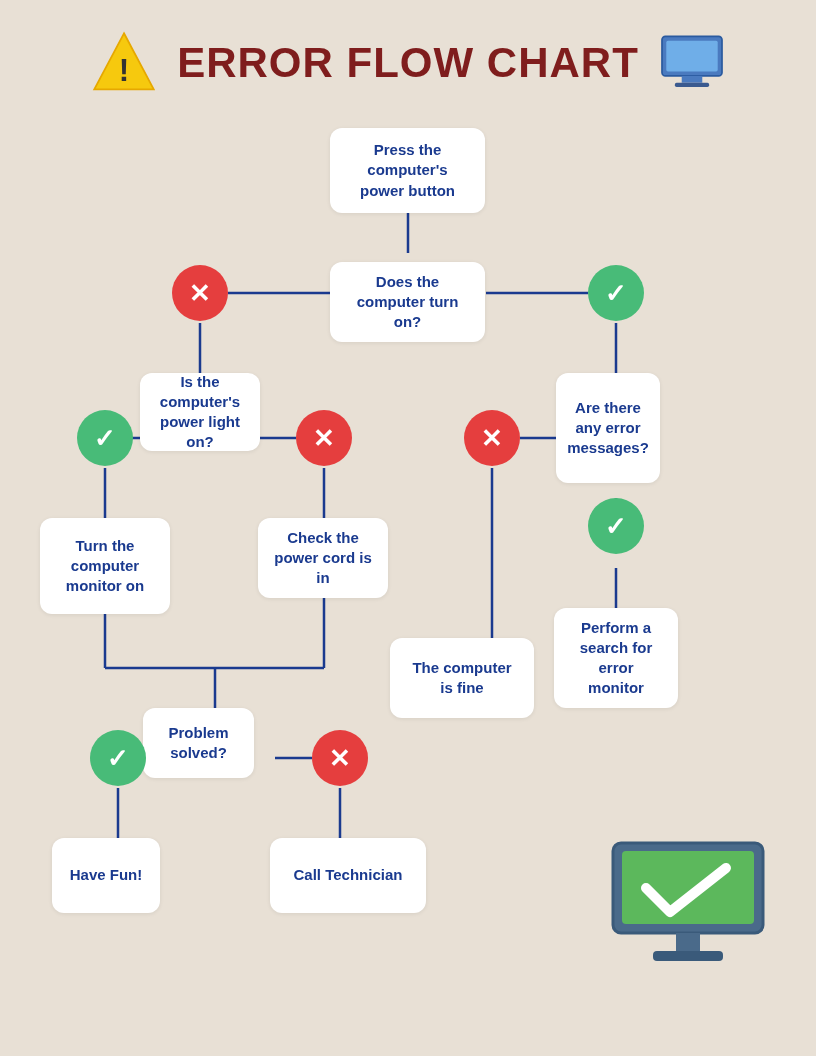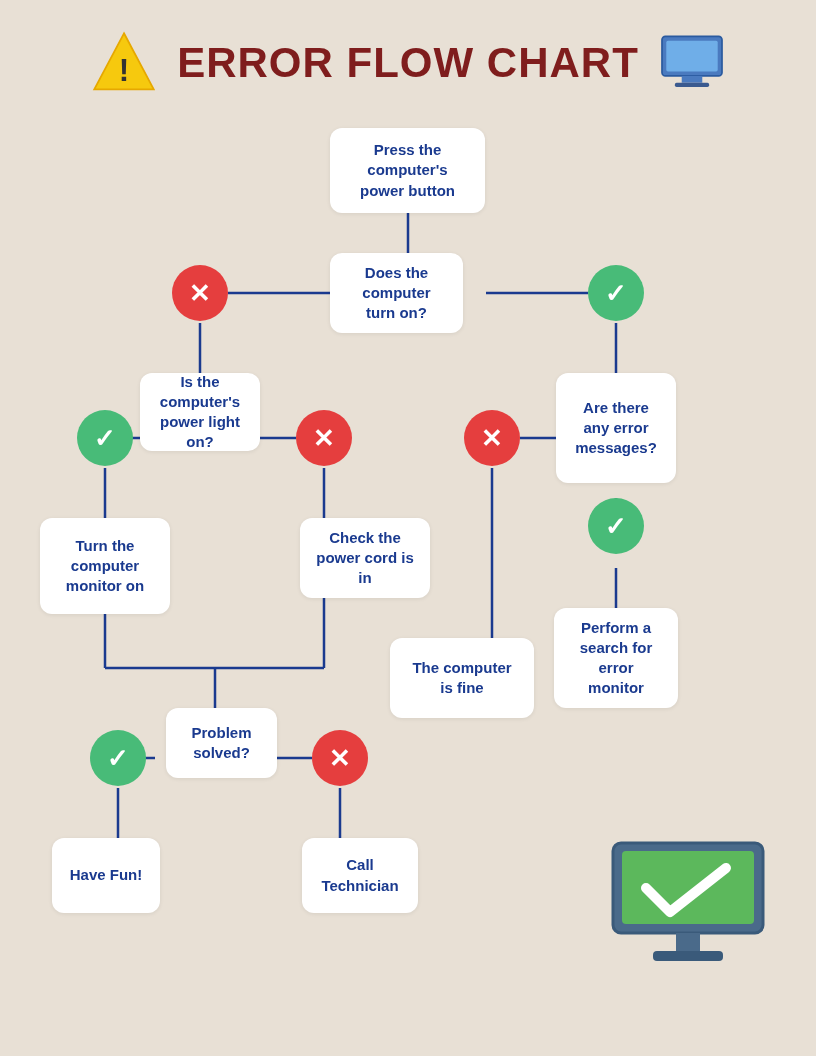--- a/index.html
+++ b/index.html
@@ -152,37 +152,37 @@
 
     <line x1="118" y1="680" x2="118" y2="730" stroke="#1a3a8f" stroke-width="2.5"></line>
 
     <line x1="340" y1="680" x2="340" y2="730" stroke="#1a3a8f" stroke-width="2.5"></line>
   </svg>
 
   <div class="flow-box" style="left:330px; top:20px; width:155px; height:85px;">
     <span>Press the computer's power button</span>
   </div>
 
-  <div class="flow-box" style="left:330px; top:145px; width:133px; height:80px;">
+  <div class="flow-box" style="left:330px; top:154px; width:155px; height:80px;">
     <span>Does the computer turn on?</span>
   </div>
 
   <div class="circle circle-red" style="left:172px; top:157px;">
     <span>✕</span>
   </div>
 
   <div class="circle circle-green" style="left:588px; top:157px;">
     <span>✓</span>
   </div>
 
   <div class="flow-box" style="left:140px; top:265px; width:120px; height:78px;">
     <span>Is the computer's power light on?</span>
   </div>
 
-  <div class="flow-box" style="left:556px; top:265px; width:120px; height:110px;">
+  <div class="flow-box" style="left:556px; top:265px; width:104px; height:110px;">
     <span>Are there any error messages?</span>
   </div>
 
   <div class="circle circle-green" style="left:77px; top:302px;">
     <span>✓</span>
   </div>
 
   <div class="circle circle-red" style="left:296px; top:302px;">
     <span>✕</span>
   </div>
@@ -192,45 +192,45 @@
   </div>
 
   <div class="circle circle-green" style="left:588px; top:390px;">
     <span>✓</span>
   </div>
 
   <div class="flow-box" style="left:40px; top:410px; width:130px; height:96px;">
     <span>Turn the computer monitor on</span>
   </div>
 
-  <div class="flow-box" style="left:258px; top:410px; width:130px; height:80px;margin-left:42px;">
+  <div class="flow-box" style="left:258px; top:410px; width:130px; height:80px;">
     <span>Check the power cord is in</span>
   </div>
 
   <div class="flow-box" style="left:554px; top:500px; width:124px; height:100px;">
     <span>Perform a search for error monitor</span>
   </div>
 
-  <div class="flow-box" style="left:166px; top:600px; width:111px; height:70px;">
+  <div class="flow-box" style="left:143px; top:600px; width:111px; height:70px;">
     <span>Problem solved?</span>
   </div>
 
   <div class="circle circle-green" style="left:90px; top:622px;">
     <span>✓</span>
   </div>
 
   <div class="circle circle-red" style="left:312px; top:622px;">
     <span>✕</span>
   </div>
 
   <div class="flow-box" style="left:52px; top:730px; width:108px; height:75px;">
     <span>Have Fun!</span>
   </div>
 
-  <div class="flow-box" style="left:270px; top:730px; width:116px; height:75px;margin-left:32px;">
+  <div class="flow-box" style="left:270px; top:730px; width:156px; height:75px;">
     <span>Call Technician</span>
   </div>
 
   <div class="flow-box" style="left:390px; top:530px; width:144px; height:80px;justify-content:center;">
     <span>The computer is fine</span>
   </div>
 
   <div class="monitor-bottom" style="left:608px; top:730px; width:160px; height:130px;">
     <svg viewBox="0 0 160 130" width="160" height="130">
 

